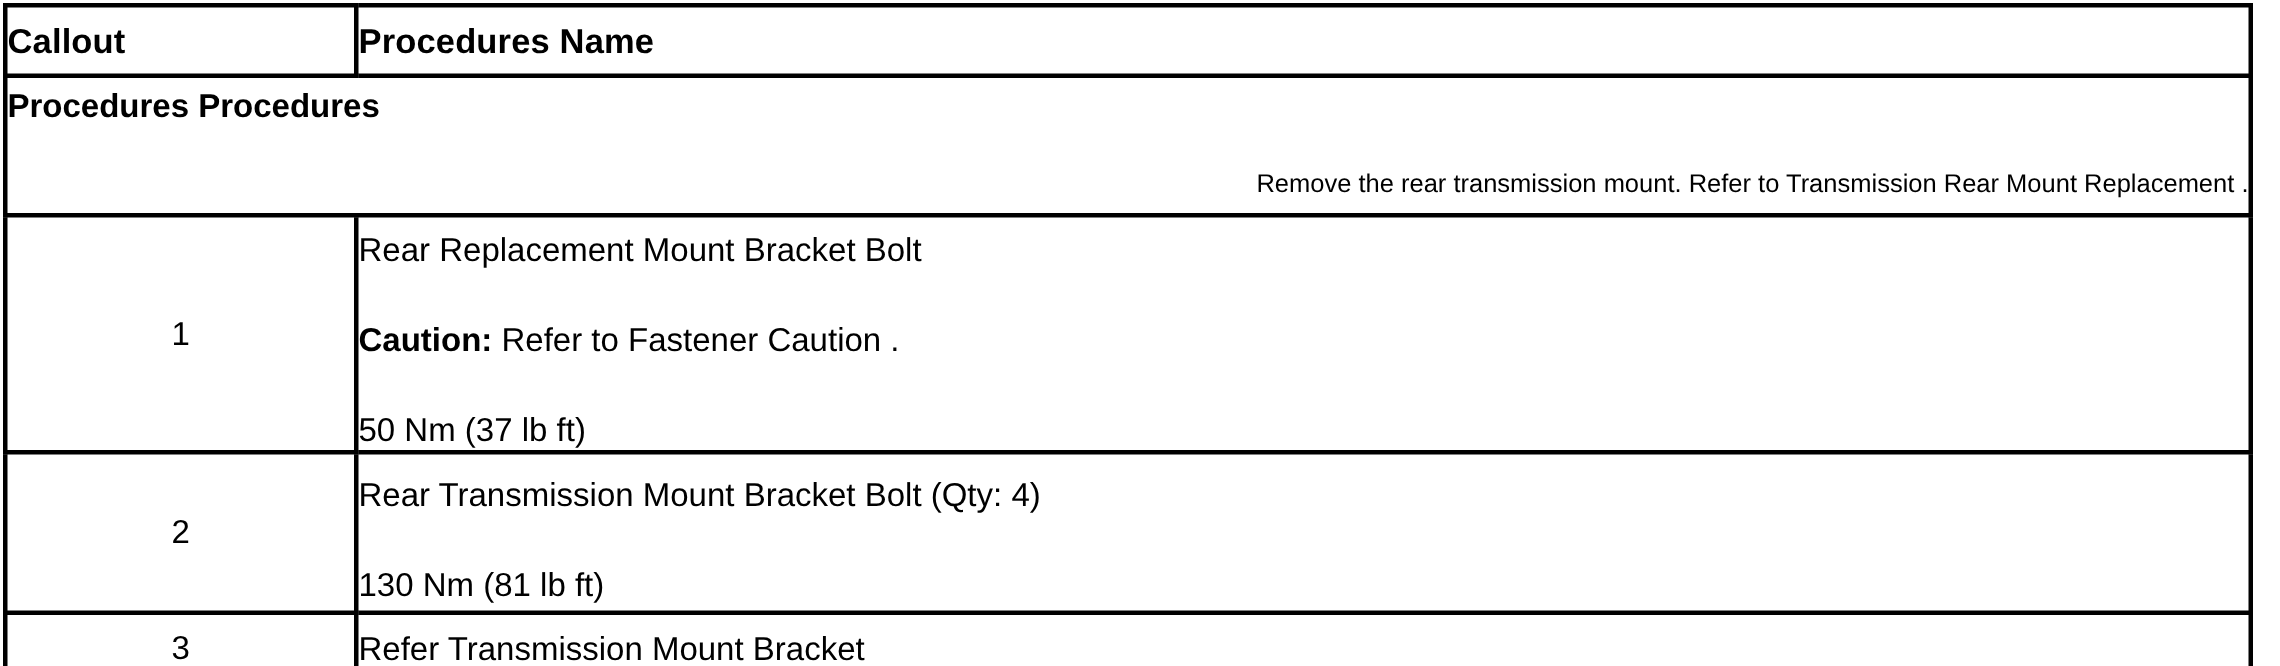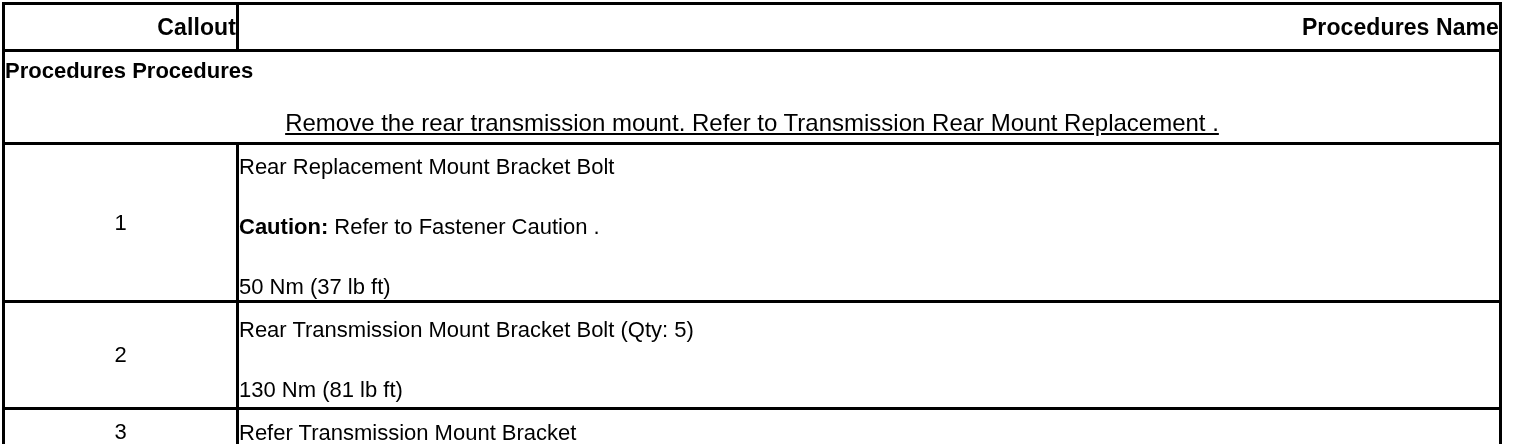--- a/index.html
+++ b/index.html
@@ -50,21 +50,21 @@
   .cell-name    { border-left-width: 2px; }
 
   
   .header-row th {
     height: 44px;
     border-top-width: 4px;
     border-bottom-width: 4px;
   }
   .th-text {
     display: block;
-    text-align: right;
+    text-align: left;
     font-size: 23px;
     font-weight: bold;
     letter-spacing: 0.1px;
     line-height: 26px;
   }
 
   
   .prelim-cell {
     height: 90px;
     padding: 7px 6px 8px 6px;
@@ -74,26 +74,25 @@
   .prelim-title {
     display: block;
     font-size: 22px;
     font-weight: bold;
     line-height: 26px;
     margin: 0 0 2px 0;
     text-align: left;
   }
   .prelim-body {
     display: block;
-    font-size: 24px;
+    font-size: 17px;
     font-weight: normal;
     line-height: 26px;
     margin-top: 26px;
-    text-align: center;
-    text-decoration: underline;
+    text-align: right;
   }
 
   
   .cell-callout {
     text-align: center;
   }
   .callout-num {
     display: block;
     text-align: center;
     font-size: 22px;
@@ -163,21 +162,21 @@
           <span class="line"><span class="lbl-bold">Caution:</span><span> Refer to Fastener Caution .</span></span>
           <span class="line bold">50 Nm (37 lb ft)</span>
         </td>
       </tr>
 
       <tr class="row-2">
         <td class="cell-callout">
           <span class="callout-num">2</span>
         </td>
         <td class="cell-name">
-          <span class="line">Rear Transmission Mount Bracket Bolt (Qty: 5)</span>
+          <span class="line">Rear Transmission Mount Bracket Bolt (Qty: 4)</span>
           <span class="line bold">130 Nm (81 lb ft)</span>
         </td>
       </tr>
 
       <tr class="row-3">
         <td class="cell-callout">
           <span class="callout-num">3</span>
         </td>
         <td class="cell-name">
           <span class="line">Refer Transmission Mount Bracket</span>

